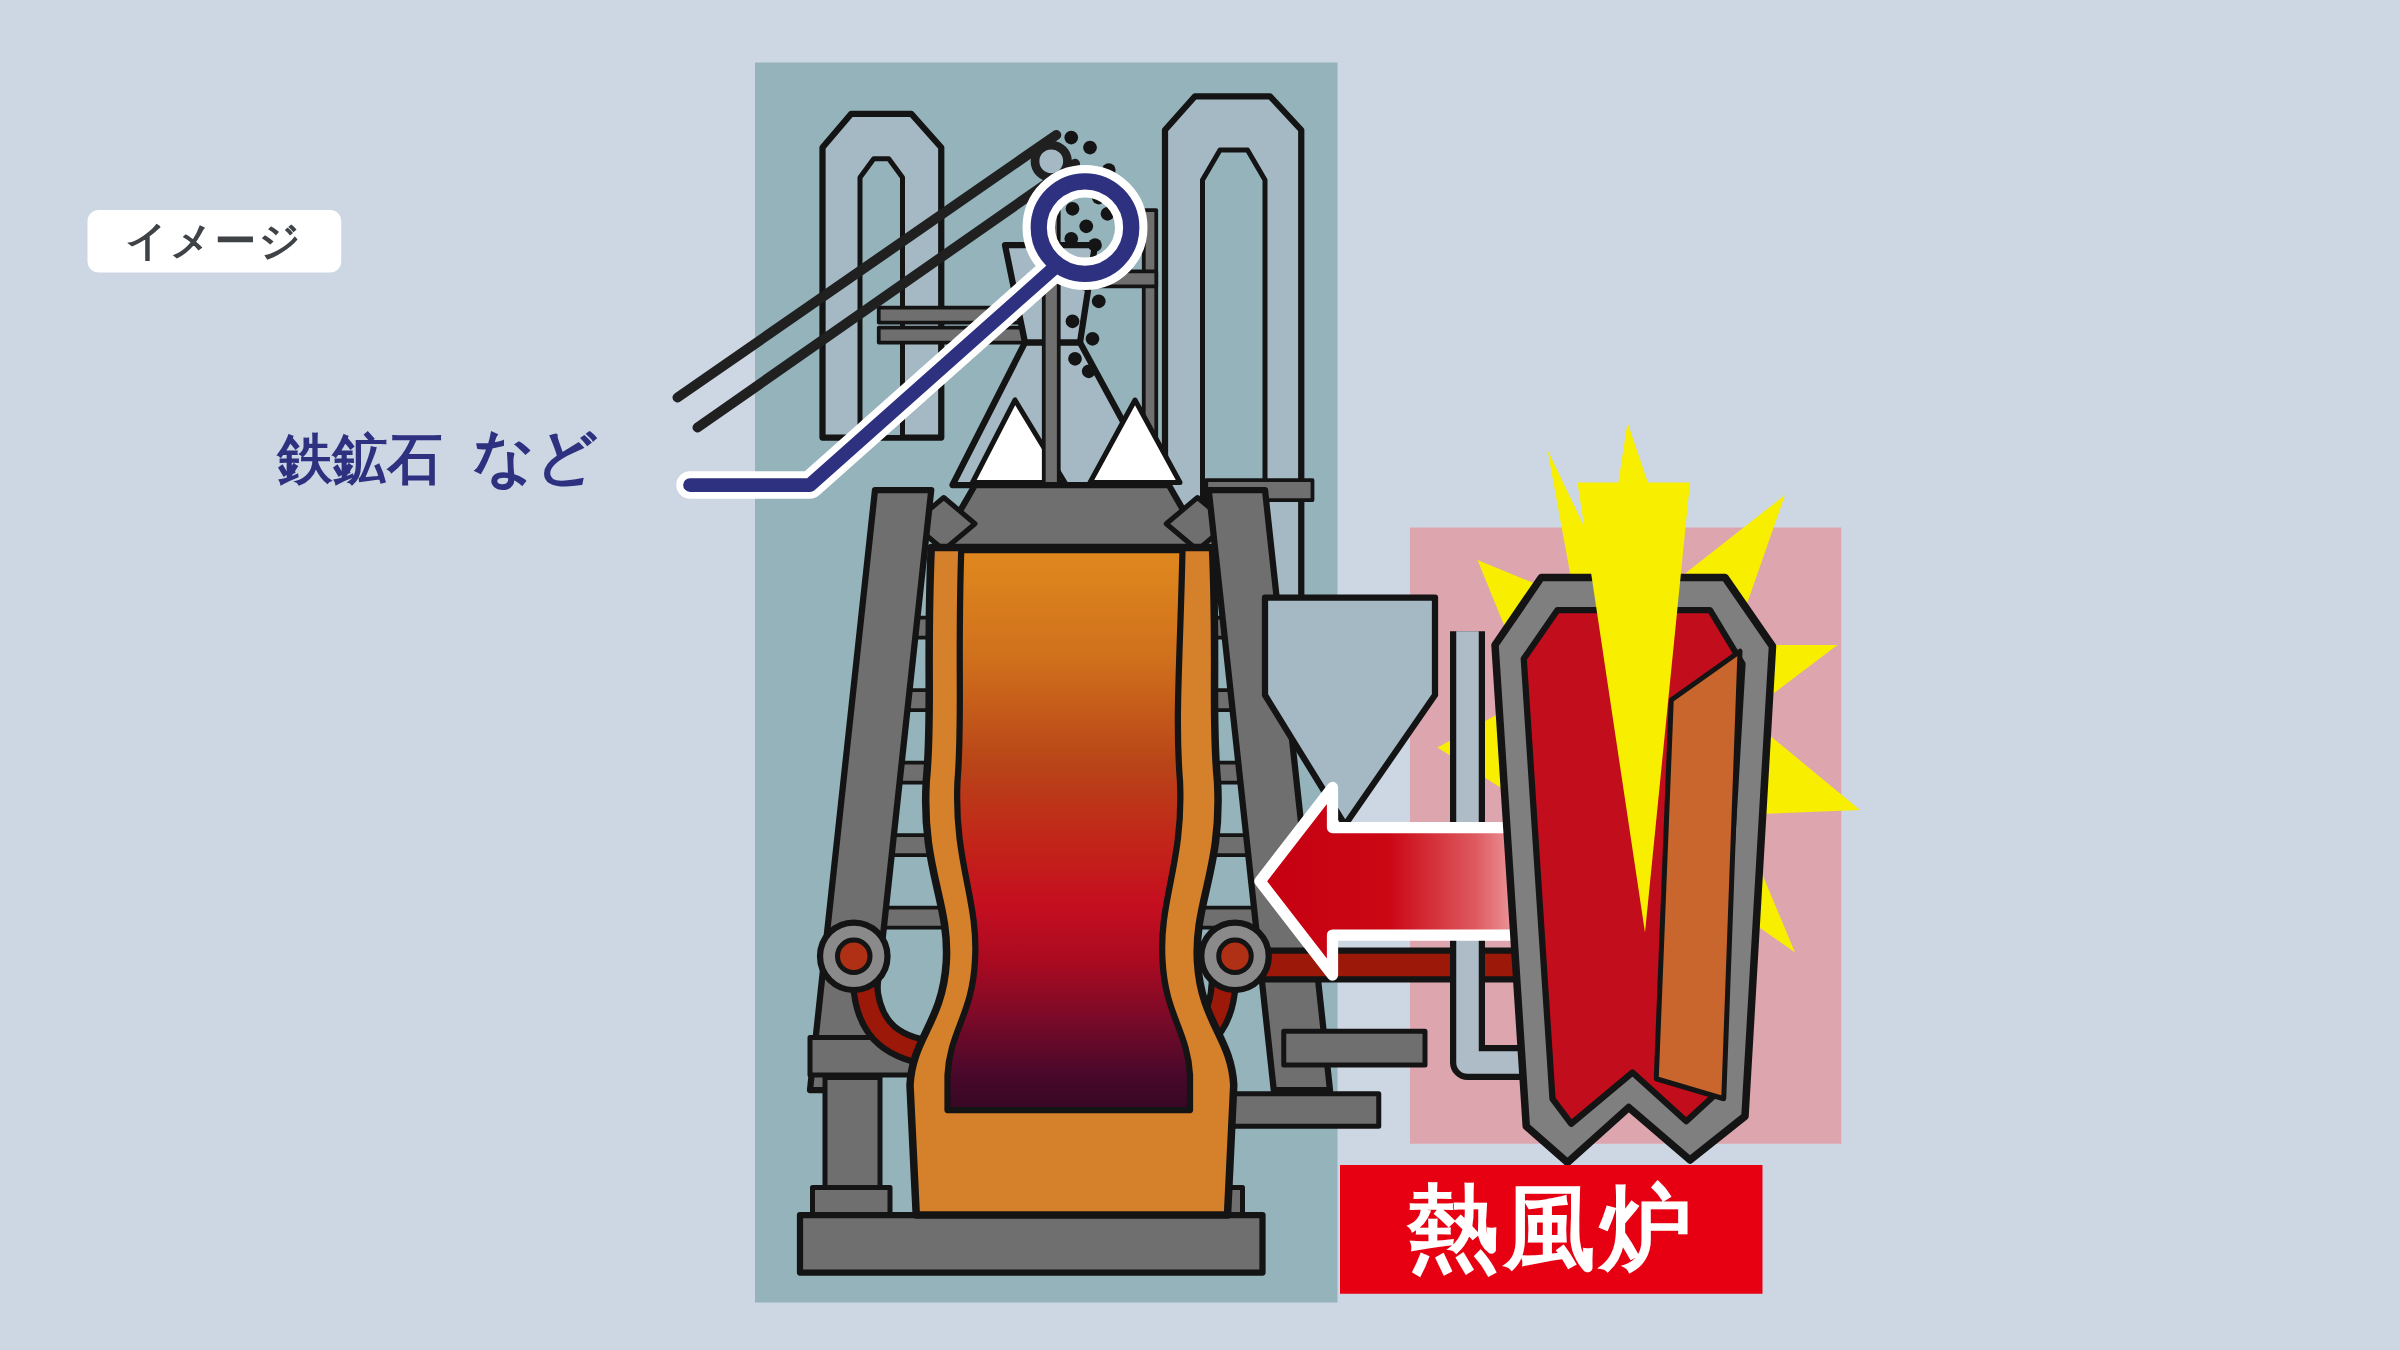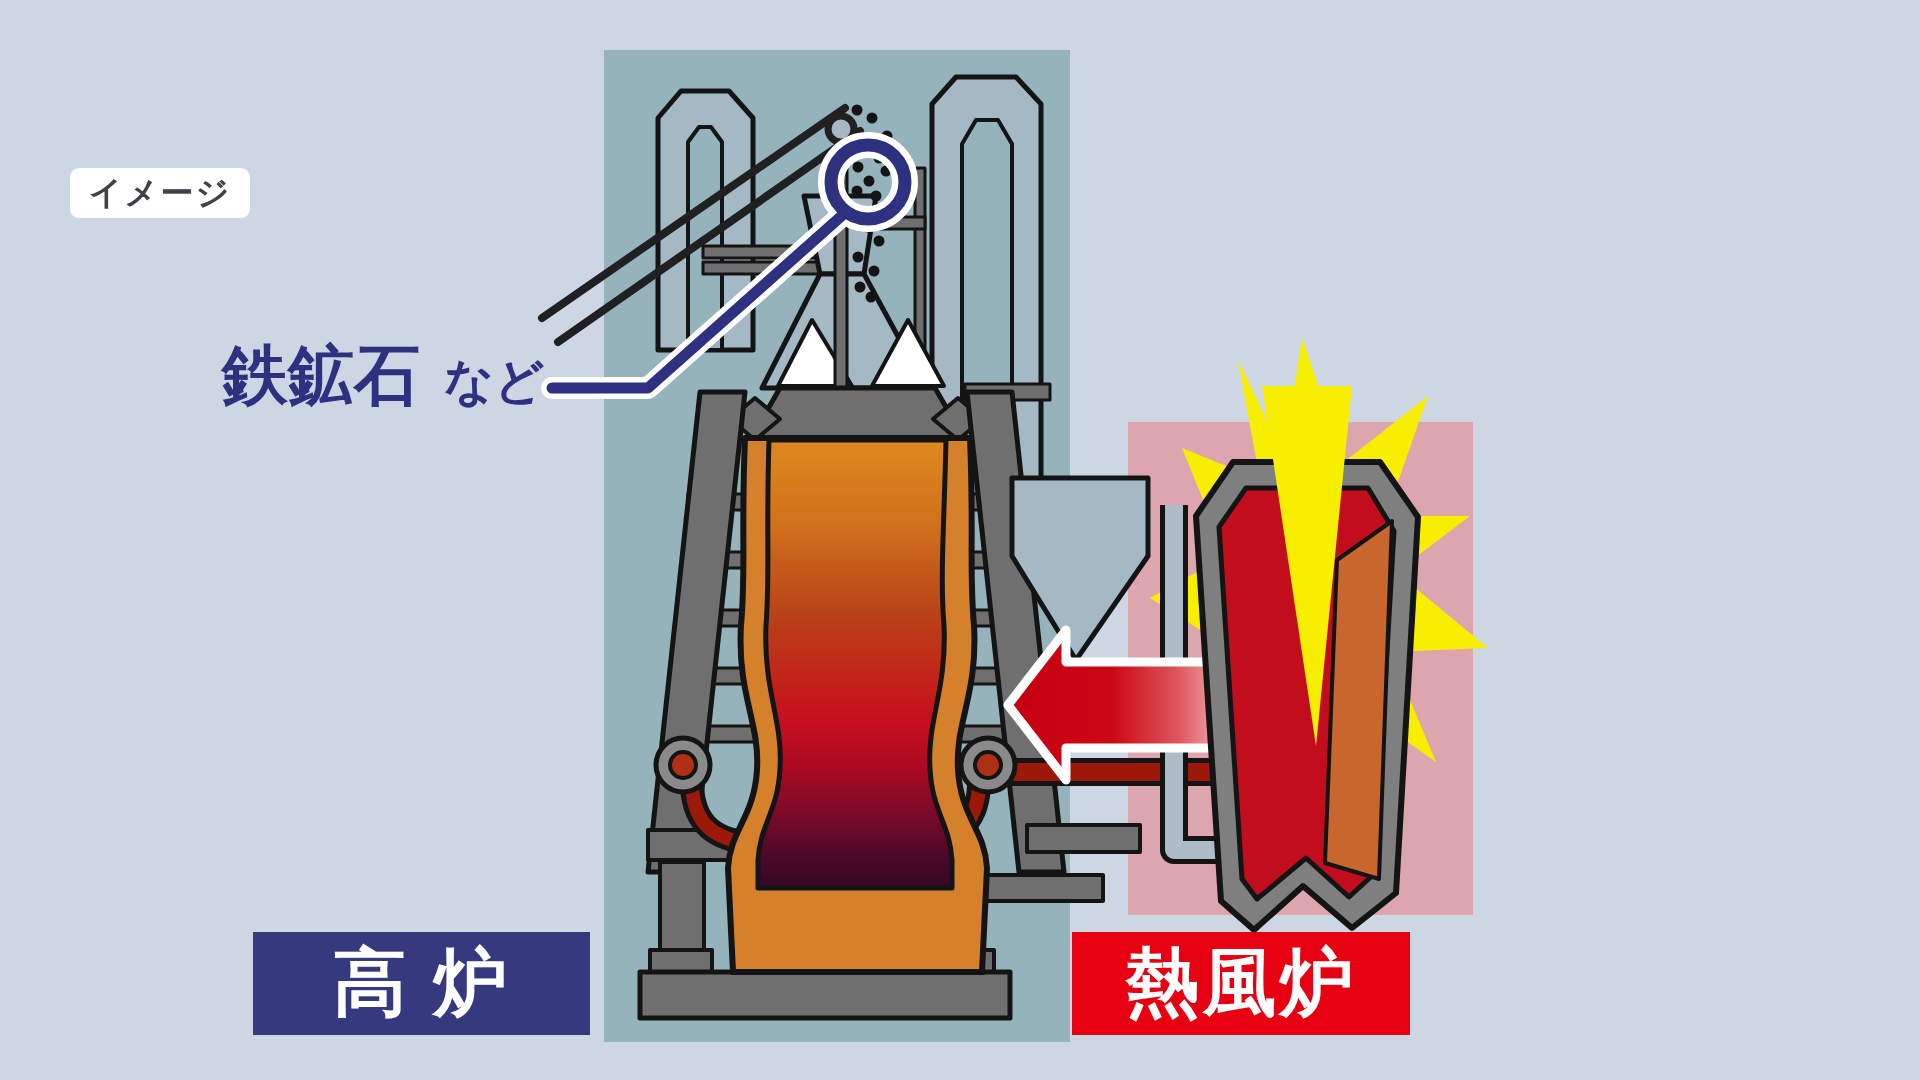--- a/index.html
+++ b/index.html
@@ -13,28 +13,28 @@
   .f-teal{fill:var(--teal)} .f-pink{fill:var(--pink)} .f-yellow{fill:var(--yellow)}
   .f-steelL{fill:var(--steel_light)} .f-steelD{fill:var(--steel_dark)}
   .f-steelM{fill:var(--steel_mid)}
   .f-shell{fill:var(--shell_orange)} .f-stoveR{fill:var(--stove_red)}
   .f-stoveO{fill:var(--stove_orange)} .f-tuy{fill:var(--tuyere_red)}
   .f-white{fill:#ffffff}
   .ol{stroke:#141414;stroke-linejoin:round;stroke-linecap:round}
   .label-box{position:absolute;display:flex;align-items:center;justify-content:center;
     font-weight:bold;letter-spacing:3px;}
   .tag{
-    left:70px;top:168px;width:180px;height:50px;background:#ffffff;border-radius:9px;
+    left:70px;top:168px;width:203px;height:50px;background:#ffffff;border-radius:9px;
     color:var(--text_dark);font-size:33px;letter-spacing:2px;
   }
   .ore{
     position:absolute;left:222px;top:342px;color:var(--navy);font-weight:bold;
     white-space:nowrap;line-height:1;
   }
-  .ore .big{font-size:66px;} .ore .small{font-size:49px;margin-left:24px;}
+  .ore .big{font-size:44px;} .ore .small{font-size:49px;margin-left:24px;}
   .furnace-label{
     left:253px;top:932px;width:337px;height:103px;background:var(--navy_box);
     color:#fff;font-size:74px;
   }
   .stove-label{
     left:1072px;top:932px;width:338px;height:103px;background:var(--red_label);
     color:#ffffff;font-size:74px;
   }
 </style>
 </head>
@@ -201,17 +201,16 @@
     <circle cx="868" cy="182" r="37" fill="none" stroke="var(--navy)" stroke-width="13"></circle>
   </g>
 </svg>
 
 <div class="label-box tag">イメージ</div>
 
 <div class="ore">
   <span class="big">鉄鉱石</span><span class="small">など</span>
 </div>
 
-<div class="label-box furnace-label">高 炉</div>
 
 <div class="label-box stove-label">熱風炉</div>
 
 </div>
 
 </body></html>

